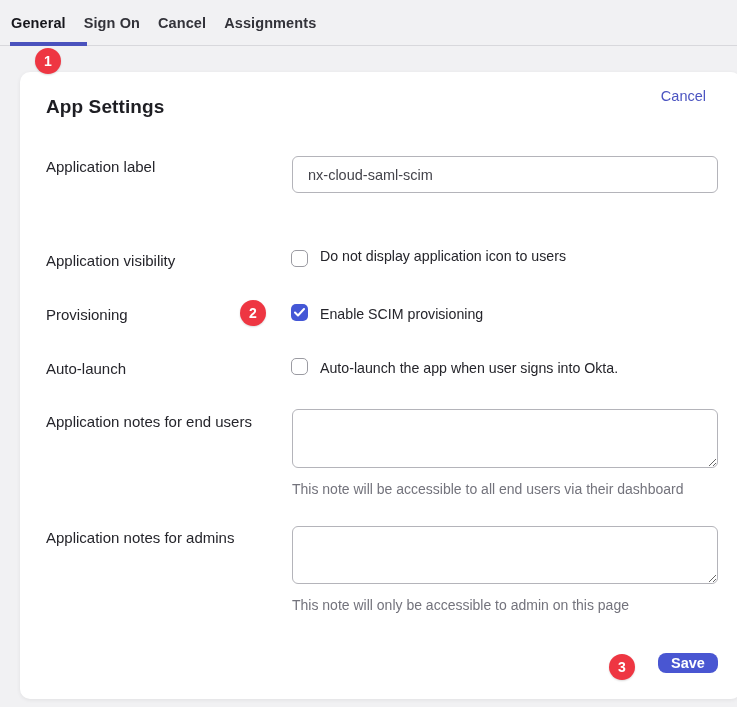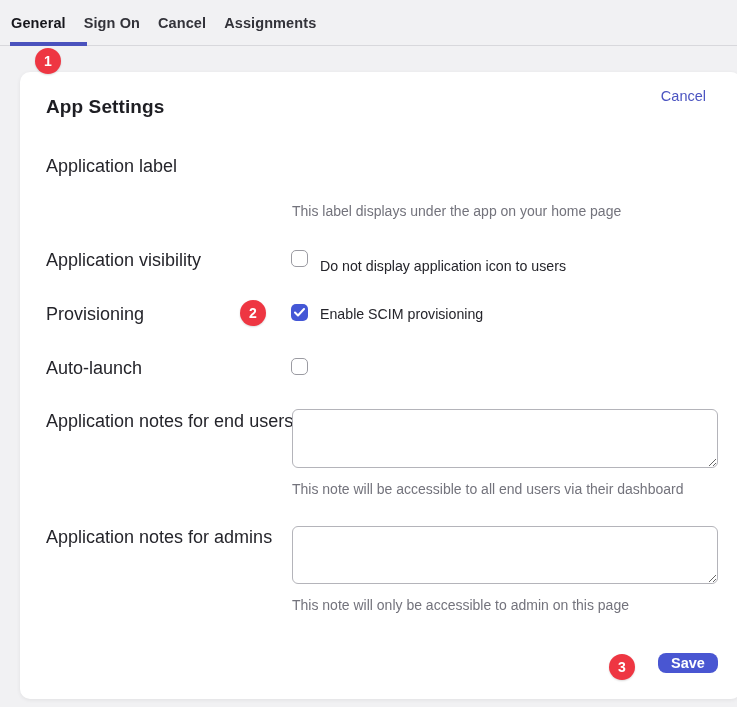--- a/index.html
+++ b/index.html
@@ -46,21 +46,21 @@
     position:absolute; left:26px; top:24px;
     font-size:19px; font-weight:700; color:#1e1e23; letter-spacing:.1px;
   }
   .cancel-link {
     position:absolute; right:35px; top:16px;
     font-size:14.5px; font-weight:400; color:#4b54c1; cursor:pointer;
   }
 
   .field-label {
     position:absolute; left:26px;
-    font-size:18px; color:#25252b; line-height:17px;
+    font-size:15px; color:#25252b; line-height:17px;
   }
   .help-text {
     position:absolute; left:272px;
     font-size:14px; color:#73737c; line-height:17px;
   }
 
   .text-input {
     position:absolute; left:272px; top:84px; width:426px; height:37px;
     border:1px solid #b4b4ba; border-radius:6px; background:#fff;
     padding:0 15px; font-family:"Liberation Sans", sans-serif;
@@ -110,36 +110,37 @@
   <div class="step-badge badge-1">1</div>
   <div class="step-badge badge-2">2</div>
   <div class="step-badge badge-3">3</div>
 
   <div class="card">
 
     <div class="card-title">App Settings</div>
     <a class="cancel-link">Cancel</a>
 
     <div class="field-label" style="top:86px;">Application label</div>
-    <div class="help-text" style="top:131px;">This label displays under the app on your home page</div>
+    <input class="text-input" type="text" value="nx-cloud-saml-scim" style="">
 
     <div class="field-label" style="top:180px;">Application visibility</div>
     <div class="checkbox" style="top:178px;"></div>
-    <div class="checkbox-label" style="top:186px;text-align:right;">Do not display application icon to users</div>
+    <div class="checkbox-label" style="top:176px;text-align:right;">Do not display application icon to users</div>
 
     <div class="field-label" style="top:234px;">Provisioning</div>
     <div class="checkbox checked" style="top:232px;">
       <svg width="11" height="9" viewBox="0 0 11 9">
         <polyline points="1,4.5 4,7.5 10,1" fill="none" stroke="#ffffff" stroke-width="2" stroke-linecap="round" stroke-linejoin="round"></polyline>
       </svg>
     </div>
     <div class="checkbox-label" style="top:234px;">Enable SCIM provisioning</div>
 
     <div class="field-label" style="top:288px;">Auto-launch</div>
     <div class="checkbox" style="top:286px;"></div>
+    <div class="checkbox-label" style="top:288px;">Auto-launch the app when user signs into Okta.</div>
 
     <div class="field-label" style="top:341px;">Application notes for end users</div>
     <textarea class="note-area" style="top: 337px; height: 59px;"></textarea>
     <div class="help-text" style="top:409px;">This note will be accessible to all end users via their dashboard</div>
 
     <div class="field-label" style="top:457px;">Application notes for admins</div>
     <textarea class="note-area" style="top: 454px; height: 58px;"></textarea>
     <div class="help-text" style="top:525px;text-align:right;">This note will only be accessible to admin on this page</div>
 
     <button class="save-button">Save</button>

